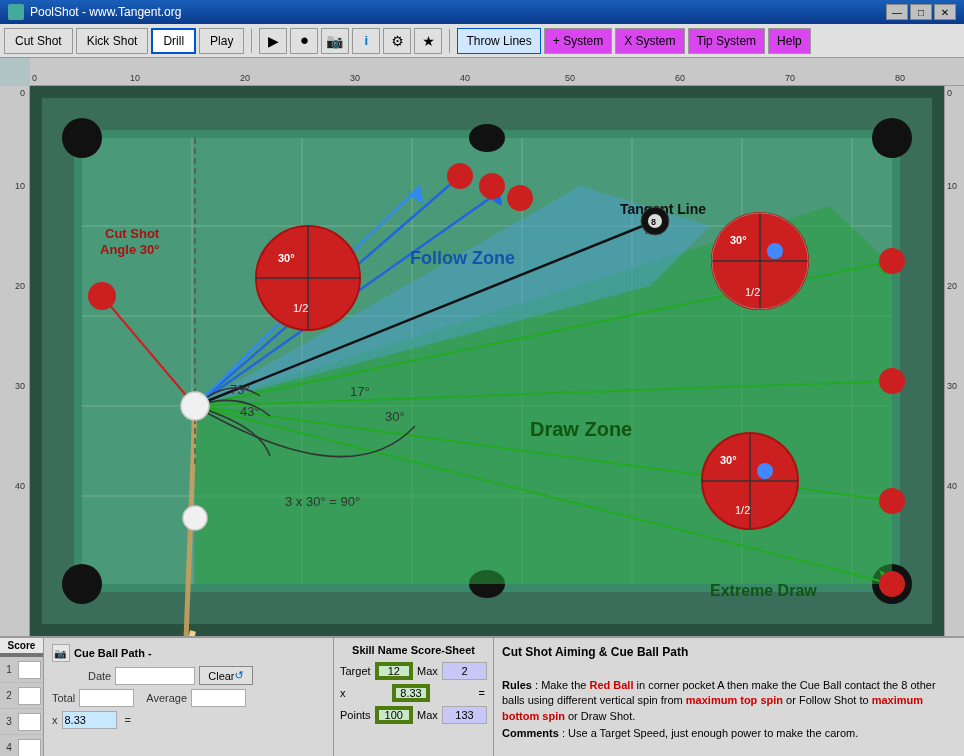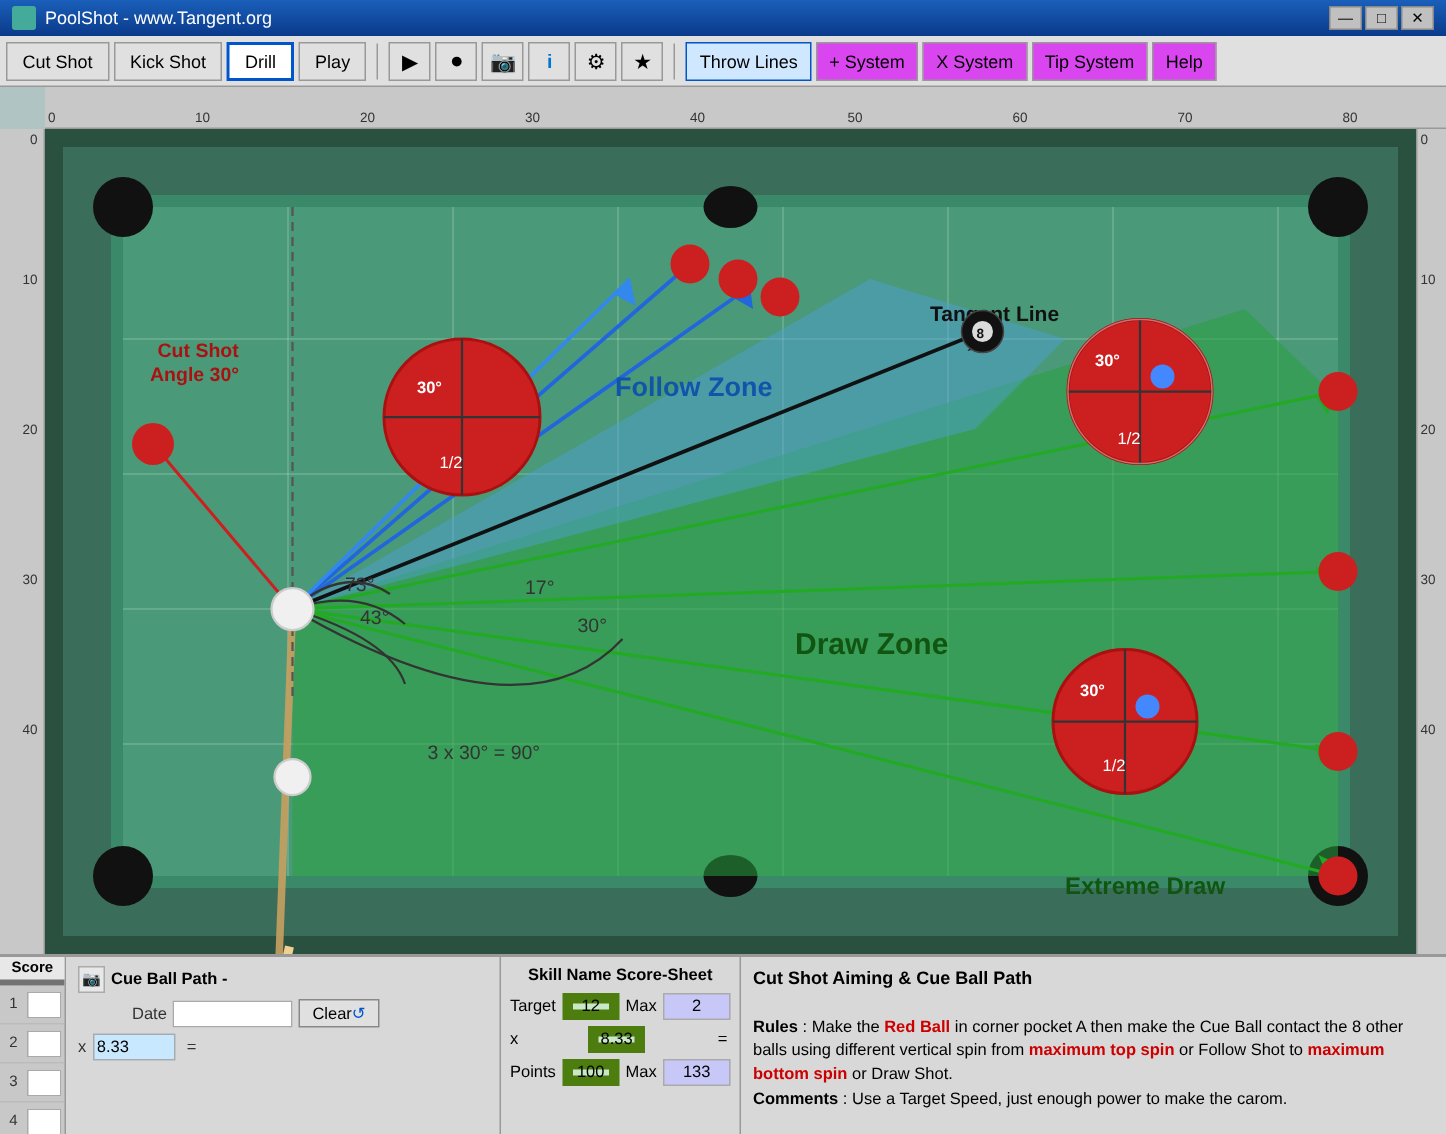--- a/index.html
+++ b/index.html
@@ -135,21 +135,21 @@
     .info-x-row { display: flex; align-items: center; gap: 4px; }
 
     .skill-panel {
       width: 160px;
       padding: 6px;
       border-right: 1px solid #999;
     }
     .skill-header { text-align: center; font-size: 11px; font-weight: bold; margin-bottom: 6px; }
     .skill-row { display: flex; align-items: center; justify-content: space-between; margin-bottom: 4px; }
     .skill-label { font-size: 11px; }
-    .skill-val { width: 38px; height: 18px; background: #c8e8c8; border: 7px solid #4d7c0f; text-align: center; font-size: 11px; display: flex; align-items: center; justify-content: center; }
+    .skill-val { width: 38px; height: 18px; background: #c8e8c8; border: 4px solid #4d7c0f; text-align: center; font-size: 11px; display: flex; align-items: center; justify-content: center; }
     .skill-eq { font-size: 11px; margin: 0 2px; }
     .skill-pts { width: 45px; height: 18px; background: #c8c8f8; border: 1px solid #aaa; text-align: center; font-size: 11px; display: flex; align-items: center; justify-content: center; }
 
     .desc-panel {
       flex: 1;
       padding: 6px 8px;
       font-size: 11px;
       line-height: 1.4;
       overflow: hidden;
     }
@@ -370,20 +370,26 @@
       <span class="info-name-text">Cue Ball Path -</span>
     </div>
     <div class="info-date-row">
       <span class="info-label">Date</span>
       <input class="info-input" style="width: 80px;" type="text">
       <button class="clear-btn">
         <span>Clear</span>
         <span style="color:#0055cc;">↺</span>
       </button>
     </div>
+    <div class="info-total-row">
+      <span class="info-label">Total</span>
+      <input class="info-input" style="width: 55px;" type="text">
+      <span class="info-label" style="margin-left:8px;">Average</span>
+      <input class="info-input" style="width: 55px;" type="text">
+    </div>
     <div class="info-x-row">
       <span class="info-label">x</span>
       <input class="info-input" style="width: 55px; background: rgb(200, 232, 255);" type="text" value="8.33">
       <span class="info-label" style="margin:0 4px;">=</span>
     </div>
   </div>
 
   <div class="skill-panel">
     <div class="skill-header">Skill Name Score-Sheet</div>
     <div class="skill-row">

